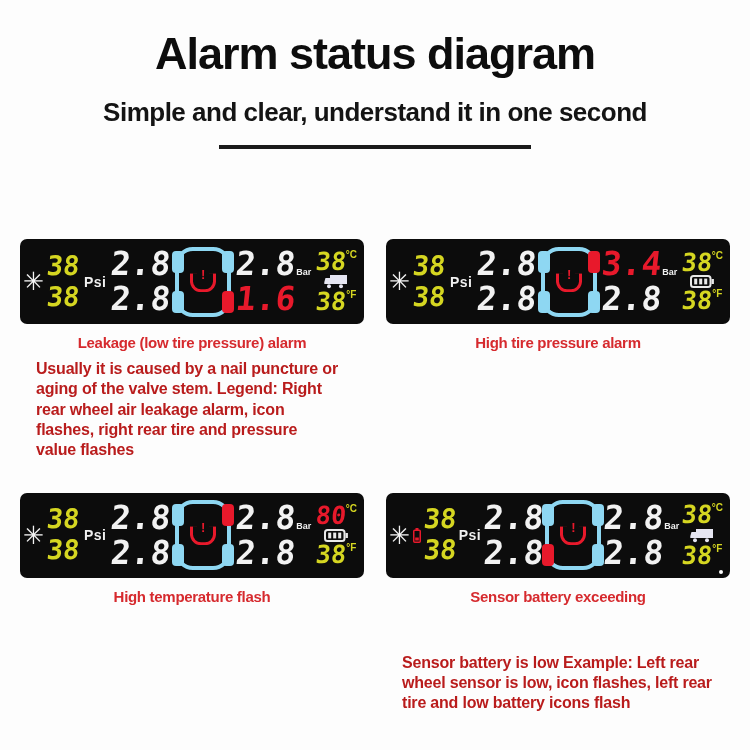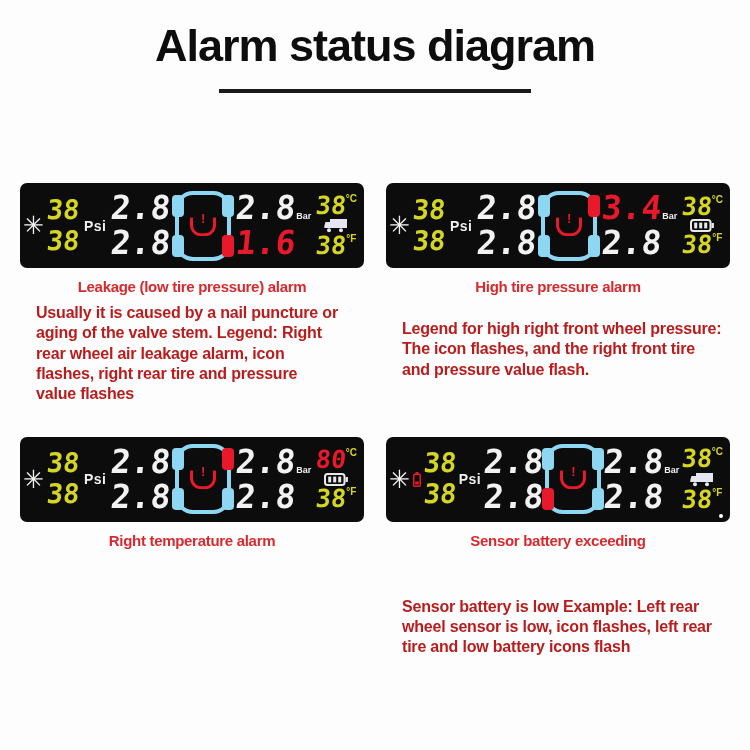--- a/index.html
+++ b/index.html
@@ -1,21 +1,21 @@
 <!DOCTYPE html>
 <html><head>
 <meta charset="utf-8">
 <style>
   html,body { margin:0; padding:0; }
   body {
     width:750px; height:750px; background:#fdfdfd; overflow:hidden;
     font-family:"Liberation Sans", sans-serif;
   }
   
-  .header { text-align:center; padding-top:20px; }
+  .header { text-align:center; padding-top:20px;margin-top:8px; }
   .title { margin:0; font-size:45px; font-weight:800; color:#0d0d0d; letter-spacing:-1px; }
   .subtitle { margin:17px 0 0; font-size:26px; font-weight:800; color:#141414; letter-spacing:-0.5px; }
   .rule { width:312px; height:4px; background:#1a1a1a; margin:17px auto 0; }
 
   
   .grid {
     display:grid; grid-template-columns:1fr 1fr;
     column-gap:22px; row-gap:32px;
     padding:0 20px; margin-top:90px;
   }
@@ -75,20 +75,21 @@
   .cell-1 .cap-body { margin-top:8px;  max-width:305px; }
   .cell-2 .cap-body { margin-top:24px; max-width:330px; }
   .cell-3 .cap-body { margin-top:16px; padding-left:30px; max-width:320px; }
   .cell-4 .cap-body { margin-top:48px; max-width:330px; }
 </style>
 </head>
 <body>
 
 <div class="header">
   <h1 class="title">Alarm status diagram</h1>
+  <div class="subtitle">Simple and clear, understand it in one second</div>
   <div class="rule"></div>
 </div>
 
 <div class="grid">
   <div class="cell cell-1">
     <div class="panel">
       <div class="p-left">
         <span class="sun">✳</span>
 
         <div class="amb-col">
@@ -191,21 +192,20 @@
           </svg>
         </span>
         <span class="rtemp-row">
           <span class="digit rtemp-val">38</span>
           <span class="rtemp-unit">°F</span>
         </span>
       </div>
 
     </div>
     <h3 class="cap-title">High tire pressure alarm</h3>
-    <p class="cap-body">Legend for high right front wheel pressure: The icon flashes, and the right front tire and pressure value flash.</p>
   </div>
 
   <div class="cell cell-3">
     <div class="panel">
       <div class="p-left">
         <span class="sun">✳</span>
 
         <div class="amb-col">
           <span class="digit amb">38</span>
           <span class="digit amb">38</span>
@@ -248,21 +248,21 @@
             <rect x="14.2" y="3.6" width="3" height="5.8" fill="#e9e9e9"></rect>
           </svg>
         </span>
         <span class="rtemp-row">
           <span class="digit rtemp-val">38</span>
           <span class="rtemp-unit">°F</span>
         </span>
       </div>
 
     </div>
-    <h3 class="cap-title">Right temperature alarm</h3>
+    <h3 class="cap-title">High temperature flash</h3>
   </div>
 
   <div class="cell cell-4">
     <div class="panel">
       <div class="p-left">
         <span class="sun">✳</span>
         <span class="right-icon">
           <svg width="8" height="15" viewBox="0 0 8 15">
             <rect x="2.5" y="0" width="3" height="2" fill="#e8192b"></rect>
             <rect x="0.75" y="2.2" width="6.5" height="12" rx="1" fill="none" stroke="#e8192b" stroke-width="1.5"></rect>

